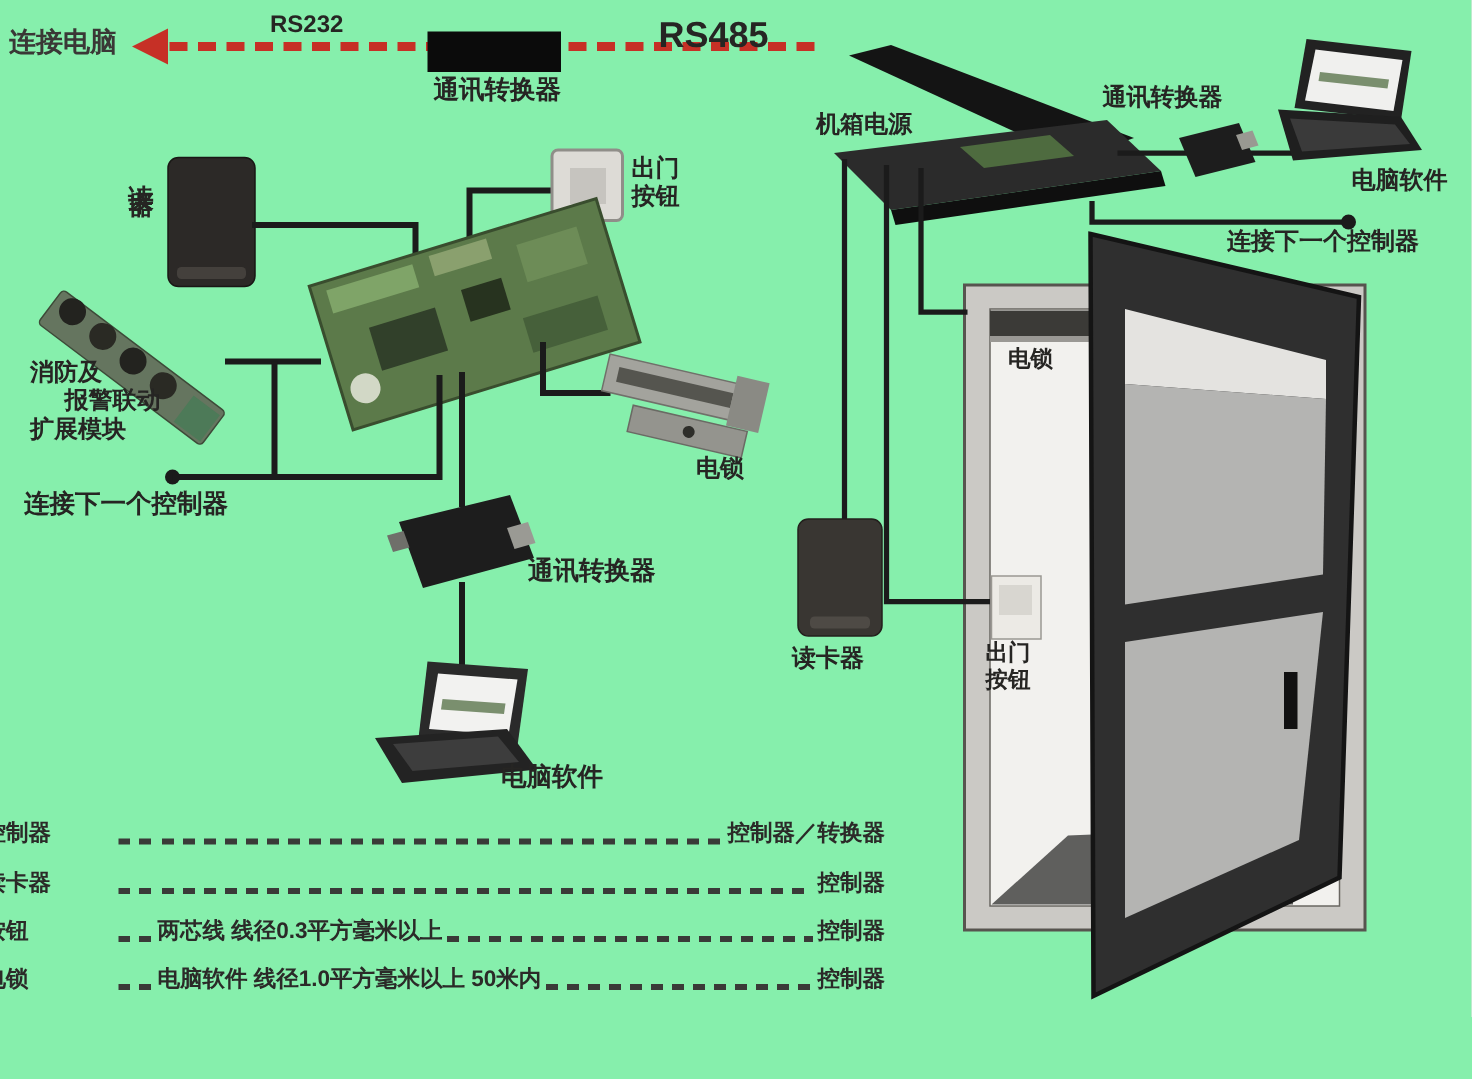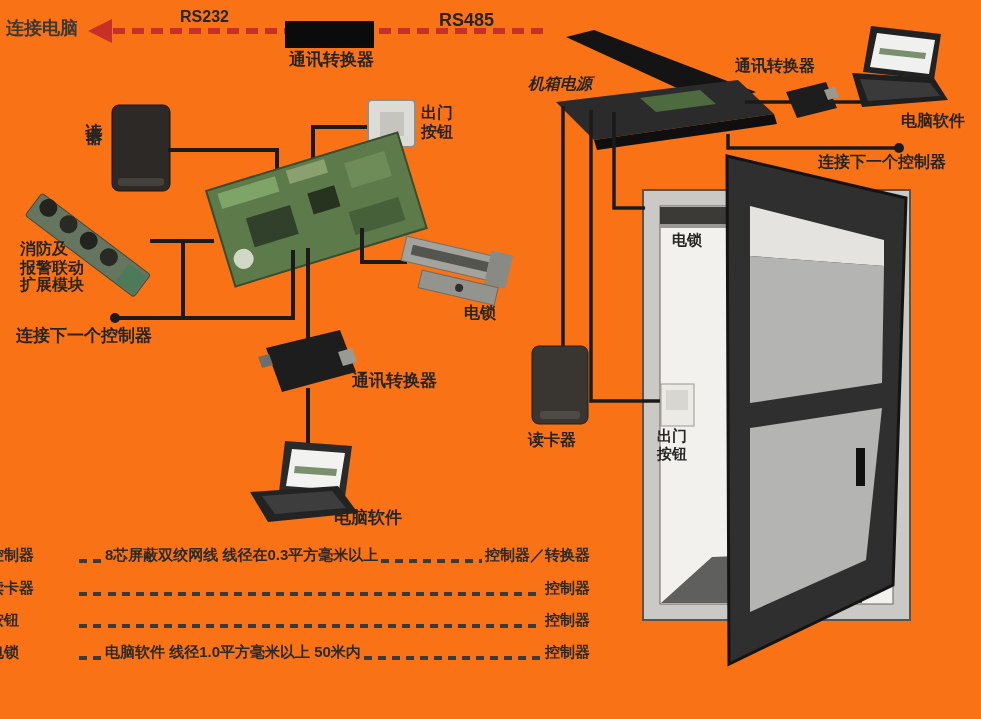--- a/index.html
+++ b/index.html
@@ -1,18 +1,18 @@
 <!DOCTYPE html>
 <html><head>
 <meta charset="utf-8">
 <style>
   html,body{margin:0;padding:0;background:#e8e8e8;}
   #stage{
     position:relative;width:981px;height:719px;overflow:hidden;
-    background:#f97316;
+    background:#86efac;
     font-family:"Liberation Sans",sans-serif;
     color:#222;
   }
   #gfx{position:absolute;left:0;top:0;}
   .lbl{position:absolute;font-weight:bold;color:#262523;white-space:nowrap;line-height:1.15;}
   .lbl.multi{white-space:normal;}
   .vert{writing-mode:vertical-rl;text-orientation:upright;letter-spacing:3px;}
   .specrow{
     position:absolute;left:-11px;width:601px;height:24px;
     display:flex;align-items:center;font-weight:bold;font-size:15px;color:#2b2a28;
@@ -138,77 +138,77 @@
     <path d="M563,106 V346" fill="none" stroke="#1b1b1b" stroke-width="3.5"></path>
     <path d="M591,110 V401 H660" fill="none" stroke="#1b1b1b" stroke-width="3.5"></path>
     <path d="M614,112 V208 H645" fill="none" stroke="#1b1b1b" stroke-width="3.5"></path>
 
     <rect x="532" y="346" width="56" height="78" rx="7" fill="#393632" stroke="#23201d"></rect>
     <rect x="540" y="411" width="40" height="8" rx="3" fill="#4e4a45"></rect>
   </svg>
 
   <div class="lbl" style="left:6px;top:18px;font-size:18px;color:#3a3836;">连接电脑</div>
   <div class="lbl" style="left:180px;top:8px;font-size:16px;">RS232</div>
-  <div class="lbl" style="left:439px;top:10px;font-size:18px;">RS485</div>
+  <div class="lbl" style="left:439px;top:10px;font-size:24px;">RS485</div>
   <div class="lbl" style="left:289px;top:50px;font-size:17px;">通讯转换器</div>
 
   <div class="lbl vert" style="left:84px;top:109px;font-size:17px;">读卡器</div>
 
   <div class="lbl multi" style="left:20px;top:239px;font-size:16px;line-height:19px;">
     <span style="display:block;">消防及</span>
-    <span style="display:block;">报警联动</span>
-    <span style="display:block;font-family:Liberation Mono, monospace;">扩展模块</span>
+    <span style="display:block;margin-left:23px;">报警联动</span>
+    <span style="display:block;">扩展模块</span>
   </div>
 
   <div class="lbl multi" style="left:421px;top:103px;font-size:16px;line-height:19px;">
     <span style="display:block;">出门</span>
     <span style="display:block;">按钮</span>
   </div>
 
   <div class="lbl" style="left:464px;top:304px;font-size:16px;">电锁</div>
 
   <div class="lbl" style="left:16px;top:326px;font-size:17px;">连接下一个控制器</div>
 
   <div class="lbl" style="left:352px;top:371px;font-size:17px;">通讯转换器</div>
 
   <div class="lbl" style="left:334px;top:508px;font-size:17px;">电脑软件</div>
 
-  <div class="lbl" style="left:528px;top:75px;font-size:16px;font-style:italic;">机箱电源</div>
+  <div class="lbl" style="left:544px;top:75px;font-size:16px;">机箱电源</div>
 
   <div class="lbl" style="left:735px;top:57px;font-size:16px;">通讯转换器</div>
 
   <div class="lbl" style="left:901px;top:112px;font-size:16px;">电脑软件</div>
 
   <div class="lbl" style="left:818px;top:153px;font-size:16px;">连接下一个控制器</div>
 
   <div class="lbl" style="left:672px;top:231px;font-size:15px;">电锁</div>
 
   <div class="lbl" style="left:528px;top:431px;font-size:16px;">读卡器</div>
 
   <div class="lbl multi" style="left:657px;top:427px;font-size:15px;line-height:18px;">
     <span style="display:block;">出门</span>
     <span style="display:block;">按钮</span>
   </div>
 
   <div class="specrow" style="top:543px;">
     <span class="lft">控制器</span>
     <span class="dash-sm"></span>
-    <span class="spec">8芯屏蔽双绞网线 线径在0.3平方毫米以上</span>
     <span class="dash-grow"></span>
     <span class="rgt">控制器／转换器</span>
   </div>
   <div class="specrow" style="top:576px;">
     <span class="lft">读卡器</span>
     <span class="dash-sm"></span>
     <span class="dash-grow"></span>
     <span class="rgt">控制器</span>
   </div>
   <div class="specrow" style="top:608px;">
     <span class="lft">按钮</span>
     <span class="dash-sm"></span>
+    <span class="spec">两芯线 线径0.3平方毫米以上</span>
     <span class="dash-grow"></span>
     <span class="rgt">控制器</span>
   </div>
   <div class="specrow" style="top:640px;">
     <span class="lft">电锁</span>
     <span class="dash-sm"></span>
     <span class="spec">电脑软件 线径1.0平方毫米以上 50米内</span>
     <span class="dash-grow"></span>
     <span class="rgt">控制器</span>
   </div>

